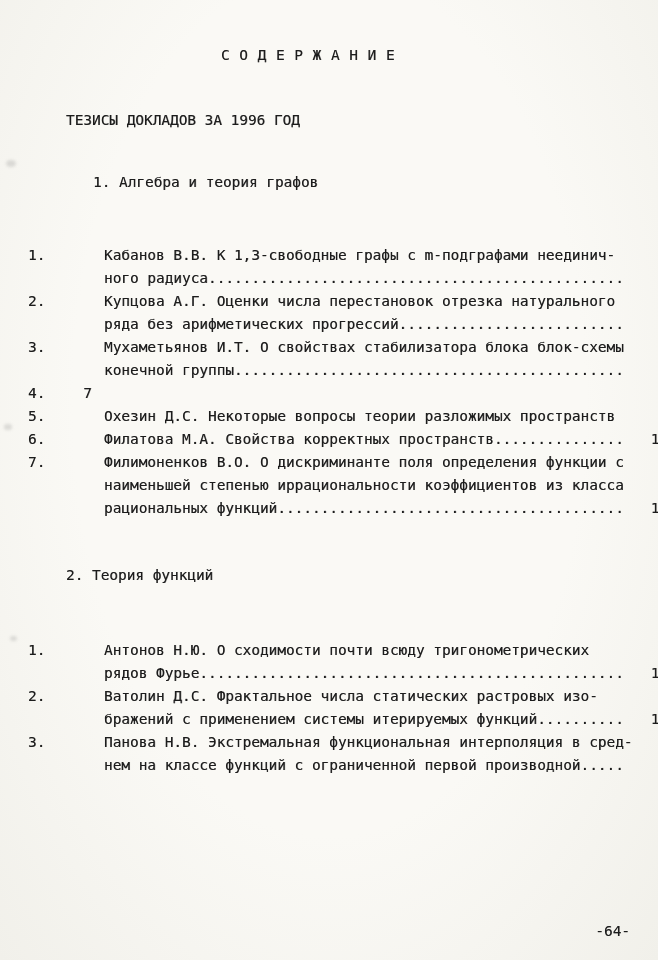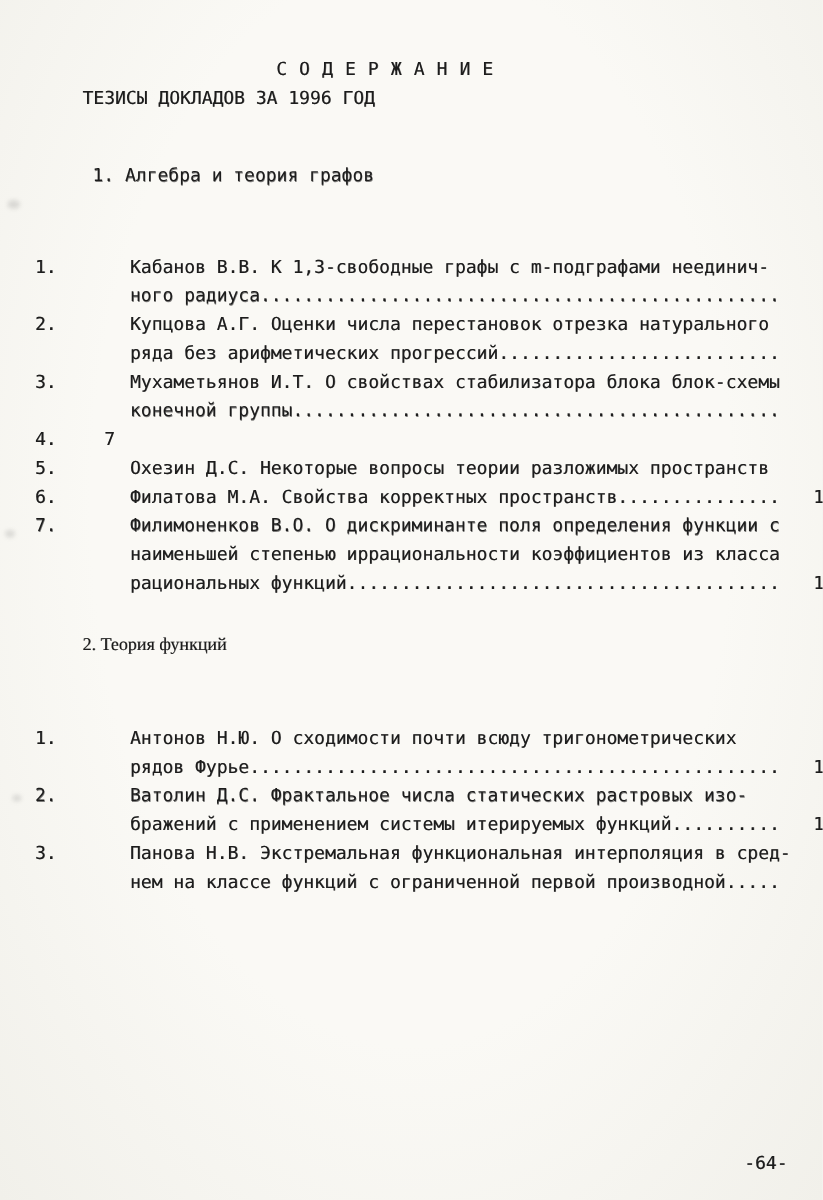--- a/index.html
+++ b/index.html
@@ -20,39 +20,39 @@
   .page {
     position: absolute;
     inset: 0;
     background: radial-gradient(ellipse at 50% 42%, #faf9f5 55%, #f1f0ea 100%);
   }
   .ink {
     color: #1c1c1c;
     text-shadow: 0.35px 0.25px 0 rgba(20,20,20,0.55);
   }
   .title-row {
-    padding-top: 45px;
     text-align: center;
+    margin-top: 44px;
   }
   .title-row .t {
     display: inline-block;
     transform: translateX(-21px);
     letter-spacing: 0.5px;
   }
   .subtitle {
+    margin-top: 42px;
     margin-left: 66px;
   }
   .section-heading-1 {
     margin-top: 39px;
-    margin-left: 74px;
+    margin-left: 93px;
   }
   .section-heading-2 {
-    margin-top: 26px;
+    margin-top: 44px;
     margin-left: 66px;
-    font-family: Liberation Serif, serif;
   }
   .toc {
     margin-left: 28px;
     width: 600px;
   }
   .toc.s1 { margin-top: 50px; }
   .toc.s2 { margin-top: 52px; }
   .entry {
     display: flex;
     align-items: stretch;

